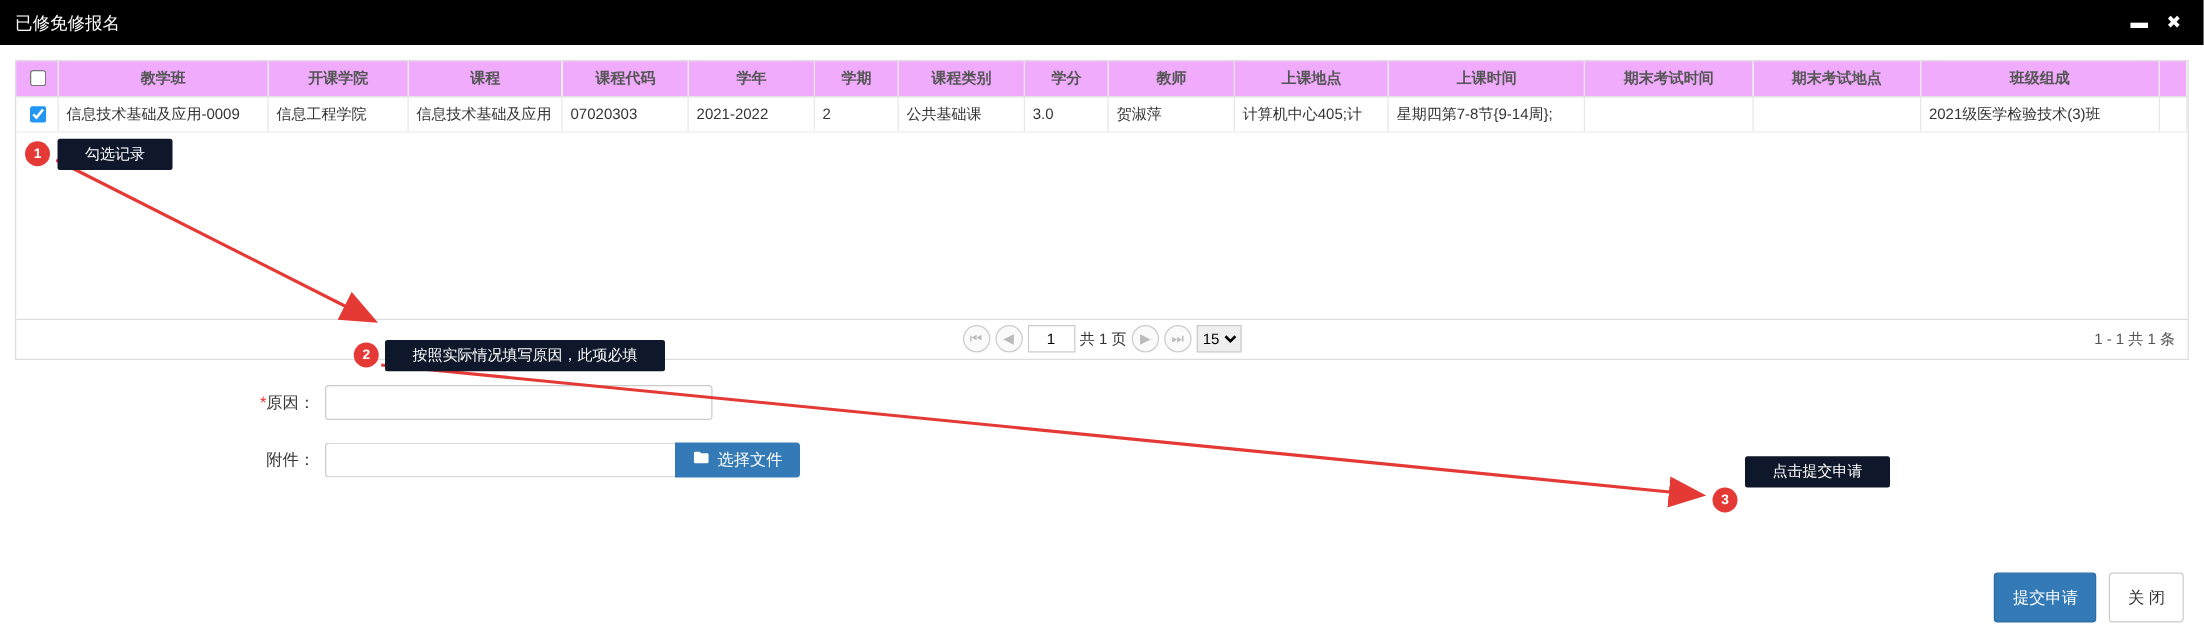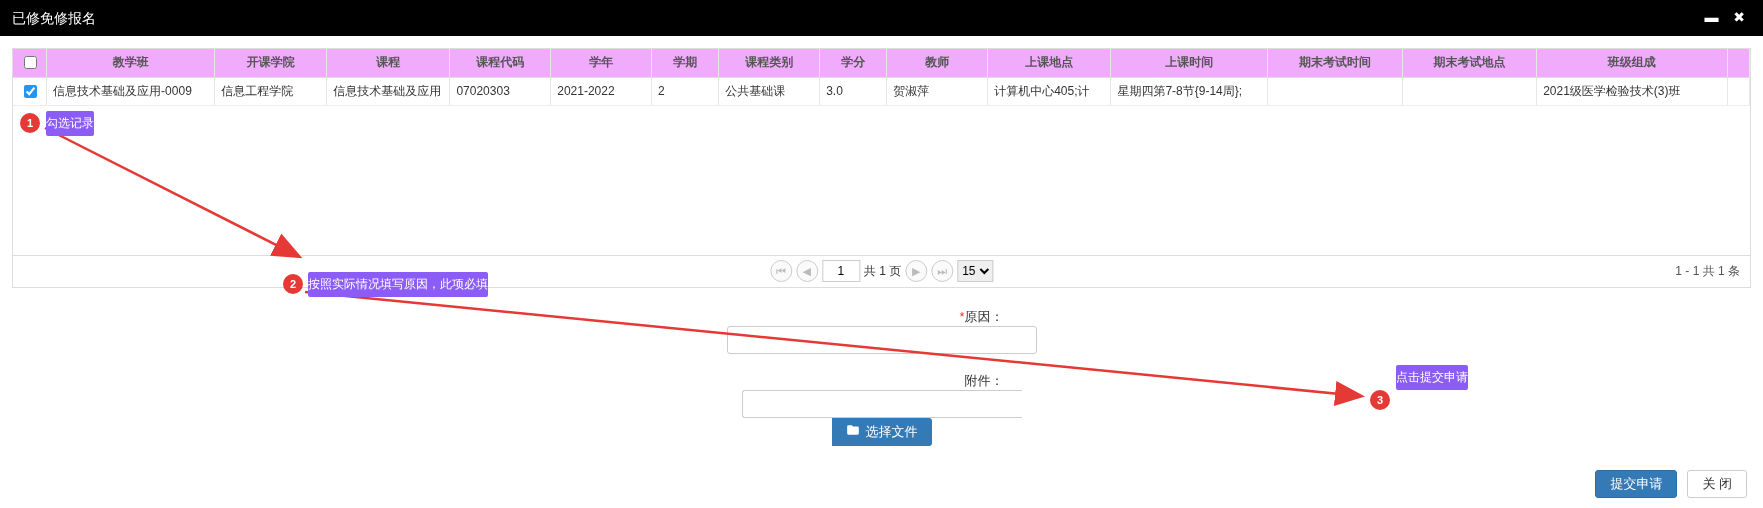--- a/index.html
+++ b/index.html
@@ -42,41 +42,41 @@
   .pager-row { border-top: 1px solid #ddd; display: flex; align-items: center; height: 32px; font-size: 12px; position: relative; padding: 0 10px; }
   .pager-center { position: absolute; left: 50%; transform: translateX(-50%); display: flex; align-items: center; gap: 4px; }
   .pager-right { margin-left: auto; color:#555; }
   .nav-btn { width: 22px; height: 22px; border: 1px solid #ccc; border-radius: 50%; background:#fafafa; cursor: pointer; font-size:11px; color:#666; padding:0; line-height:20px;}
   .nav-btn:disabled { color:#bbb; cursor:default; }
   .page-input { width: 38px; height: 22px; border:1px solid #ccc; text-align:center; font-size:12px;}
   .page-size { height:22px; border:1px solid #ccc; font-size:12px;}
 
   
   .form-area { margin: 20px 0 0 0; }
-  .form-row { display: flex; align-items: center; margin-bottom: 18px; flex-direction: column; }
+  .form-row { display: flex; align-items: center; margin-bottom: 18px; }
   .form-label { width: 260px; text-align: right; padding-right: 8px; color:#333;}
   .req { color:#e33; }
   .reason-input { width: 310px; height: 28px; border:1px solid #ccc; border-radius:3px; padding:0 6px; font-size:13px;}
   .file-input { width: 280px; height: 28px; border:1px solid #ccc; border-right:none; border-radius:3px 0 0 3px; background:#fff; padding:0 6px; font-size:13px;}
   .file-btn { height: 28px; background:#337ab7; color:#fff; border:none; border-radius:0 3px 3px 0; padding:0 14px; cursor:pointer; display:inline-flex; align-items:center; gap:6px; font-size:13px;}
   .file-btn svg { width:14px; height:14px; fill:#fff; }
 
   
   .hscroll { margin: 8px 8px 0 8px; height:16px; overflow-x:scroll; }
   .hscroll-inner { width: 3000px; height:1px; }
 
   
   .footer { position:absolute; right:16px; bottom:10px; display:flex; gap:10px; }
-  .btn { height:28px; padding:0 14px; border-radius:3px; cursor:pointer; font-size:13px; }
+  .btn { height:40px; padding:0 14px; border-radius:3px; cursor:pointer; font-size:13px; }
   .btn-primary { background:#337ab7; color:#fff; border:1px solid #2e6da4; }
   .btn-default { background:#fff; color:#333; border:1px solid #ccc; }
 
   
   .badge-circle { position:absolute; width:20px; height:20px; border-radius:50%; background:#e53935; color:#fff; font-size:11px; font-weight:bold; display:flex; align-items:center; justify-content:center; z-index:6;}
-  .badge-label { position:absolute; background:#8b5cf6; color:#fff; font-size:12px; padding:4px 0; border-radius:2px; z-index:6; white-space:nowrap;}
+  .badge-label { position:absolute; background:#0f172a; color:#fff; font-size:12px; padding:4px 22px; border-radius:2px; z-index:6; white-space:nowrap;}
   svg.overlay { position:absolute; left:0; top:0; pointer-events:none; z-index:5;}
 </style>
 </head>
 <body>
 
 <div class="wrap">
 
   <div class="titlebar">
     <span class="title">已修免修报名</span>
     <span class="controls">

